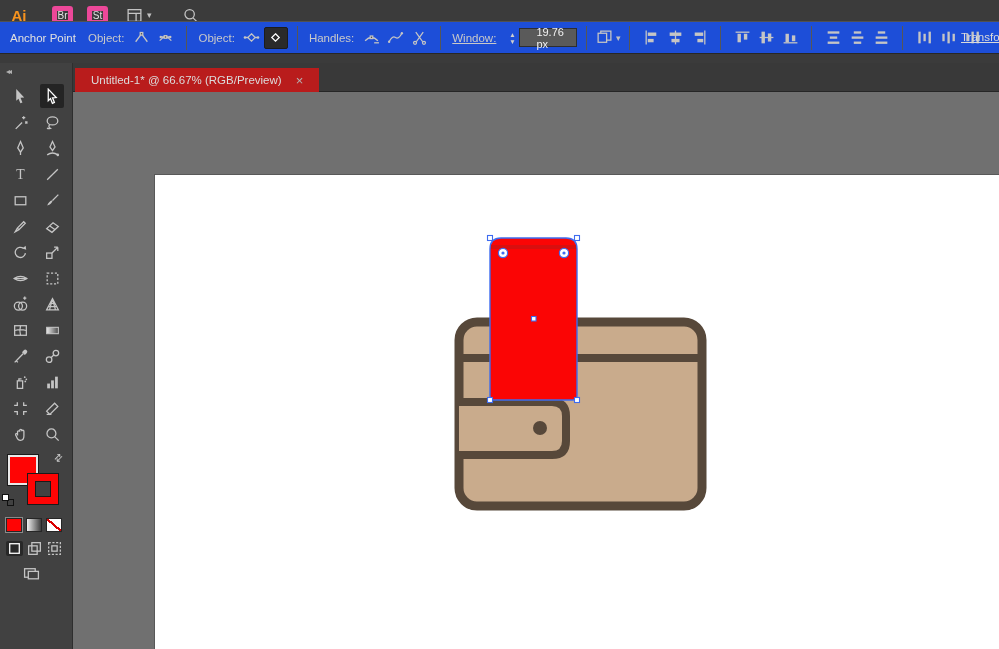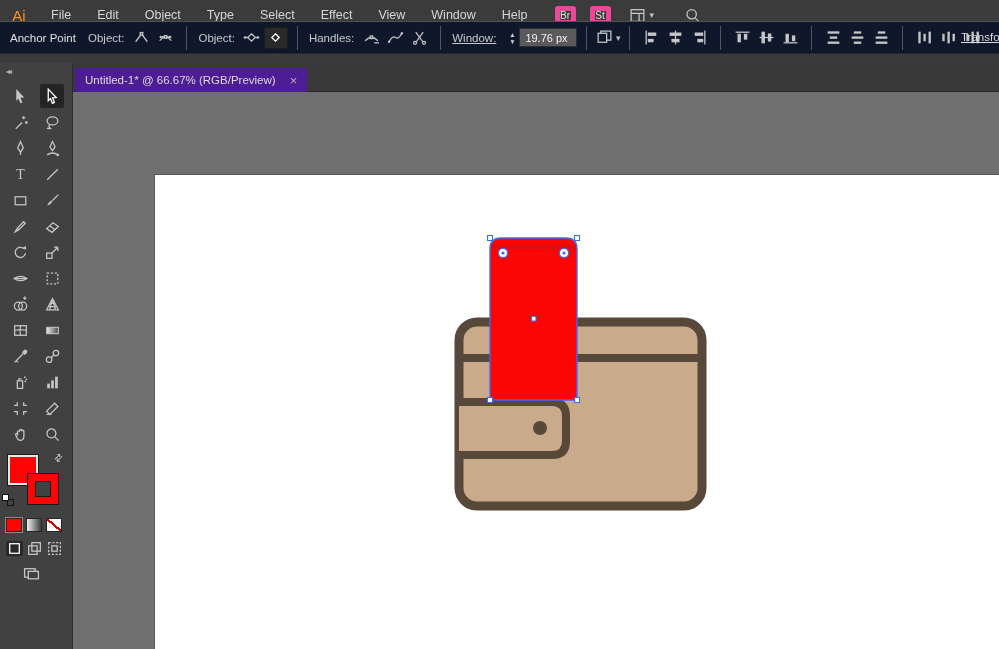--- a/index.html
+++ b/index.html
@@ -1,46 +1,46 @@
 <!DOCTYPE html>
 <html style="--accent_orange: #f7931e; --fill_red: #ff0404; --selection_blue: #3e6cf0;"><head>
 <meta charset="utf-8">
 <style>
   * { margin:0; padding:0; box-sizing:border-box; }
   html,body { width:999px; height:649px; overflow:hidden; }
   body { font-family:"Liberation Sans", sans-serif; background:#3b3b3b; position:relative; color:#d0d0d0; }
 
   
   #menubar { position:absolute; left:0; top:0; width:999px; height:30px; background:#3b3b3b; display:flex; align-items:center; }
-  .logo { width:38px; text-align:center; font-size:15px; font-weight:normal; color:var(--accent_orange); }
+  .logo { width:38px; text-align:center; font-size:15px; font-weight:bold; color:var(--accent_orange); }
   #menu-items { display:flex; height:100%; align-items:center; }
   .menu-item { padding:0 13px; font-size:12.5px; color:#d6d6d6; cursor:default; line-height:30px; }
   .badge { width:21px; height:19px; border:5px solid #ec4899; border-radius:3px; font-size:10px; color:#e2e2e2; display:flex; align-items:center; justify-content:center; margin-left:14px; }
   .ws { display:flex; align-items:center; margin-left:18px; gap:4px; }
   .chev { font-size:9px; color:#c0c0c0; }
   .searchbtn { margin-left:30px; display:flex; align-items:center; }
 
   
-  #controlbar { position:absolute; left:0; top:21px; width:999px; height:33px; background:#0f172a; border-bottom:1px solid #272727; border-top:1px solid #515151; display:flex; align-items:center; font-size:11.5px; color:#c9c9c9; overflow:hidden; }
+  #controlbar { position:absolute; left:0; top:21px; width:999px; height:33px; background:#1d4ed8; border-bottom:1px solid #272727; border-top:1px solid #515151; display:flex; align-items:center; font-size:11.5px; color:#c9c9c9; overflow:hidden; }
   .cb-title { width:86px; padding-left:10px; color:#e0e0e0; }
   .cb-label { margin:0 5px 0 2px; }
   .iconbtn { width:24px; height:22px; display:flex; align-items:center; justify-content:center; border:1px solid transparent; border-radius:2px; }
   .iconbtn.pressed { background:#2a2a2a; border-color:#1c1c1c; }
   .sep { width:1px; height:24px; background:#353535; border-right:1px solid #565656; margin:0 9px; display:inline-block; }
   .corners-lbl { text-decoration:underline; }
   .stepper { display:flex; flex-direction:column; width:12px; height:19px; margin-left:5px; justify-content:center; color:#cfcfcf; }
   .stepper span { font-size:6.5px; line-height:7px; text-align:center; }
-  .field { width:58px; height:19px; background:#5a5a5a; border:1px solid #2e2e2e; color:#f2f2f2; font-size:11px; display:flex; align-items:center; padding-left:5px; margin-left:1px; }
+  .field { width:58px; height:19px; background:#5a5a5a; border:1px solid #2e2e2e; color:#f2f2f2; font-size:11px; display:flex; align-items:center; padding-left:16px; margin-left:1px; }
   .ddbtn { display:flex; align-items:center; gap:3px; padding:0 3px; }
   #align-groups { display:flex; align-items:center; }
   .transform-link { position:absolute; left:961px; top:9px; text-decoration:underline; color:#dadada; white-space:nowrap; }
 
   
   #tabstrip { position:absolute; left:73px; top:63px; width:926px; height:29px; background:#393939; border-bottom:1px solid #262626; }
-  .tab { position:absolute; left:2px; top:5px; height:24px; background:#4c1d95; display:flex; align-items:center; padding:0 10px; font-size:11.5px; color:#dcdcdc; gap:14px; }
+  .tab { position:absolute; left:2px; top:5px; height:24px; background:#b91c1c; display:flex; align-items:center; padding:0 16px; font-size:11.5px; color:#dcdcdc; gap:14px; }
   .tab-close { color:#b5b5b5; font-size:13px; line-height:13px; }
 
   
   #toolbar { position:absolute; left:0; top:63px; width:73px; height:586px; background:#414141; border-right:1px solid #2e2e2e; }
   .collapse { padding:4px 0 0 6px; color:#b0b0b0; font-size:8px; letter-spacing:-2px; }
   #tool-grid { margin-top:8px; display:grid; grid-template-columns:24px 24px; justify-content:center; column-gap:8px; row-gap:2px; }
   .tool { width:24px; height:24px; display:flex; align-items:center; justify-content:center; border-radius:2px; }
   .tool.active { background:#242424; }
 
   #swatch-area { position:relative; height:62px; margin-top:6px; }
@@ -67,31 +67,20 @@
   #artboard { position:absolute; left:82px; top:83px; width:844px; height:474px; background:#ffffff; box-shadow:0 0 0 1px #585858; }
   #art-svg { position:absolute; left:0; top:0; pointer-events:none; }
 
   svg { display:block; }
 </style>
 </head>
 <body>
 
 <header id="menubar">
   <div class="logo">Ai</div>
-  <nav id="menu-items">
-      <span class="menu-item">File</span>
-      <span class="menu-item">Edit</span>
-      <span class="menu-item">Object</span>
-      <span class="menu-item">Type</span>
-      <span class="menu-item">Select</span>
-      <span class="menu-item">Effect</span>
-      <span class="menu-item">View</span>
-      <span class="menu-item">Window</span>
-      <span class="menu-item">Help</span>
-    </nav>
   <div class="badge">Br</div>
   <div class="badge">St</div>
   <div class="ws">
     <span>
         <svg width="17" height="17" viewBox="0 0 16 16" fill="none" stroke="#c5c5c5" stroke-width="1.2">
           <rect x="2" y="2.5" width="12" height="11"></rect>
           <path d="M2 6 H14 M9.5 6 V13.5"></path>
         </svg>
       </span>
     <span class="chev">▾</span>

